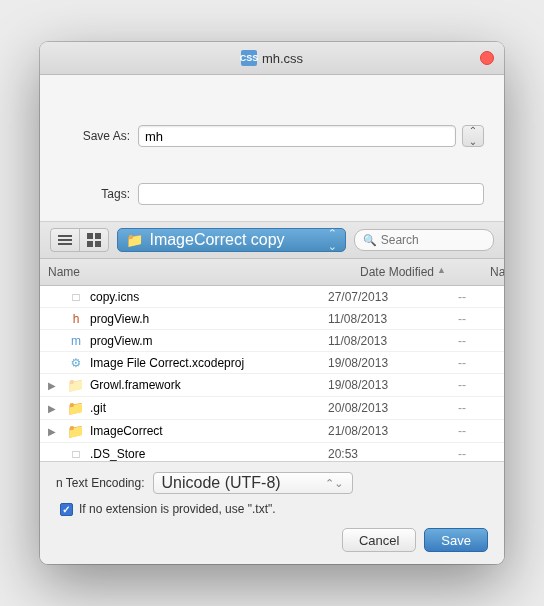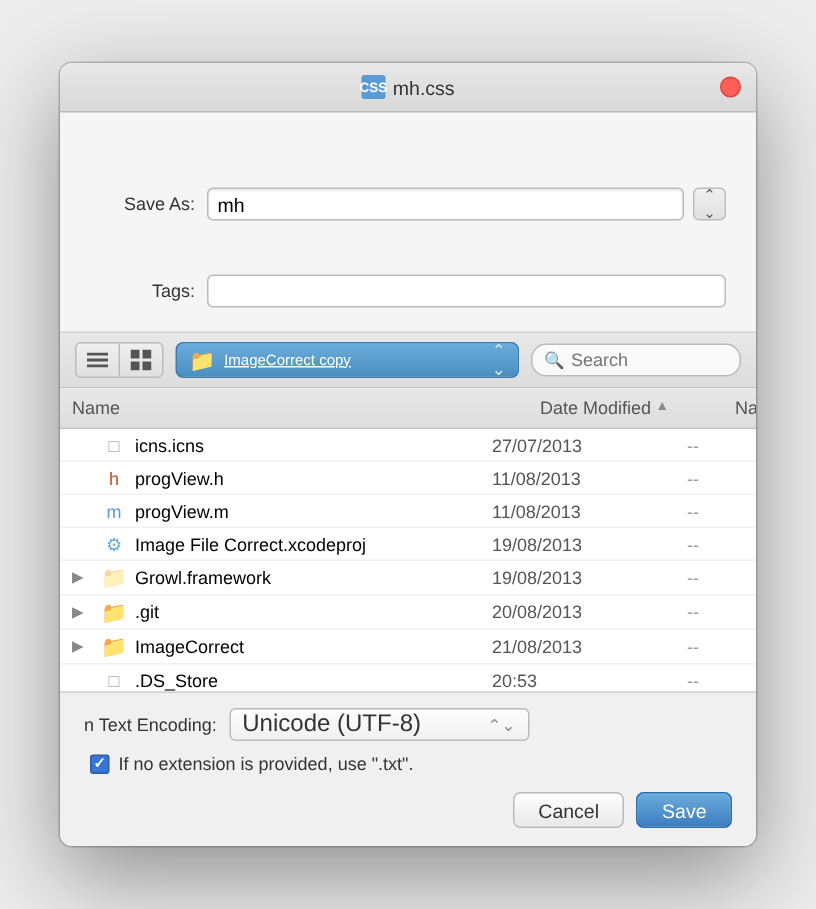--- a/index.html
+++ b/index.html
@@ -183,24 +183,23 @@
       gap: 6px;
     }
 
     .location-folder-icon {
       color: white;
       font-size: 14px;
     }
 
     .location-text {
       color: white;
-      font-size: 10px;
+      font-size: 16px;
       font-weight: 500;
       flex: 1;
-      text-decoration: underline;
     }
 
     .location-arrows {
       color: rgba(255,255,255,0.8);
       font-size: 11px;
     }
 
     .search-box {
       display: flex;
       align-items: center;
@@ -504,21 +503,21 @@
       <div class="col-header col-tags">
         <span>Name</span>
       </div>
     </div>
 
     <div class="file-list" id="file-list">
     <div class="file-row">
     <div class="file-cell cell-name">
       <span class="expand-arrow" style="width:14px;display:inline-block;"></span>
       <span class="file-icon" style="color:#aaa;font-size:12px;">□</span>
-      <span>icns.icns</span>
+      <span>copy.icns</span>
     </div>
     <div class="file-cell cell-date" style="color:#555">27/07/2013</div>
     <div class="file-cell cell-tags">--</div>
   </div>
         <div class="file-row">
     <div class="file-cell cell-name">
       <span class="expand-arrow" style="width:14px;display:inline-block;"></span>
       <span class="file-icon" style="color:#c4532a;font-size:12px;">h</span>
       <span>progView.h</span>
     </div>

